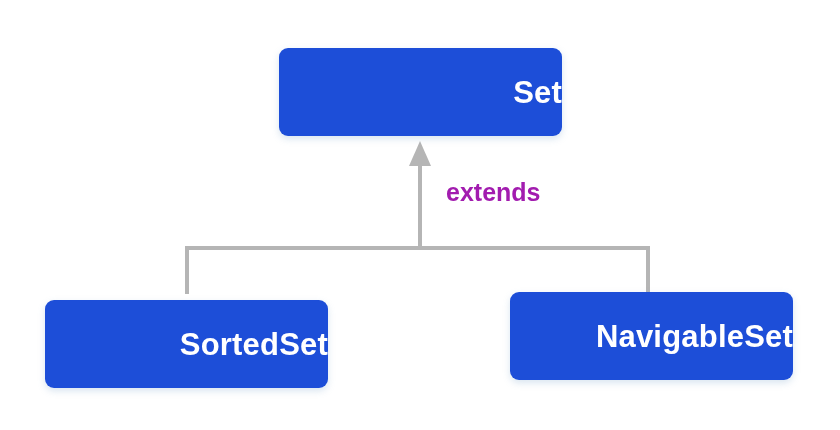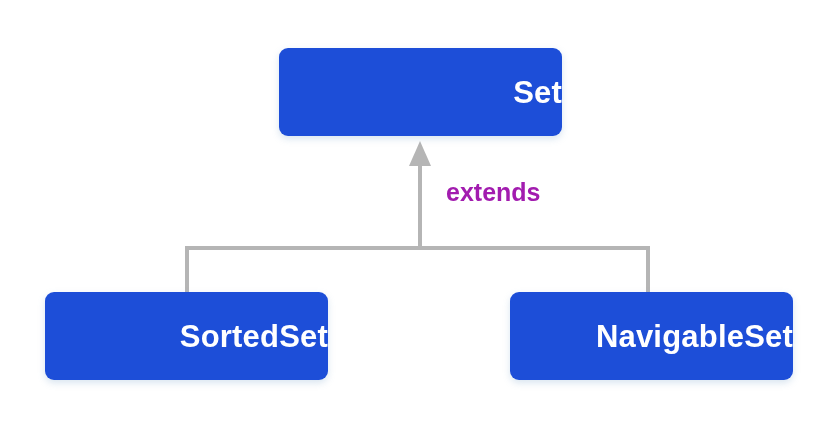--- a/index.html
+++ b/index.html
@@ -45,21 +45,21 @@
   }
   #node-set {
     left: 279px;
     top: 48px;
     width: 283px;
     height: 88px;
   }
   #node-set .node-label { font-size: 31px; }
   #node-sortedset {
     left: 45px;
-    top: 292px;
+    top: 300px;
     width: 283px;
     height: 88px;
   }
   #node-sortedset .node-label { font-size: 31px; }
   #node-navigableset {
     left: 510px;
     top: 292px;
     width: 283px;
     height: 88px;
     border-radius: 9px;

